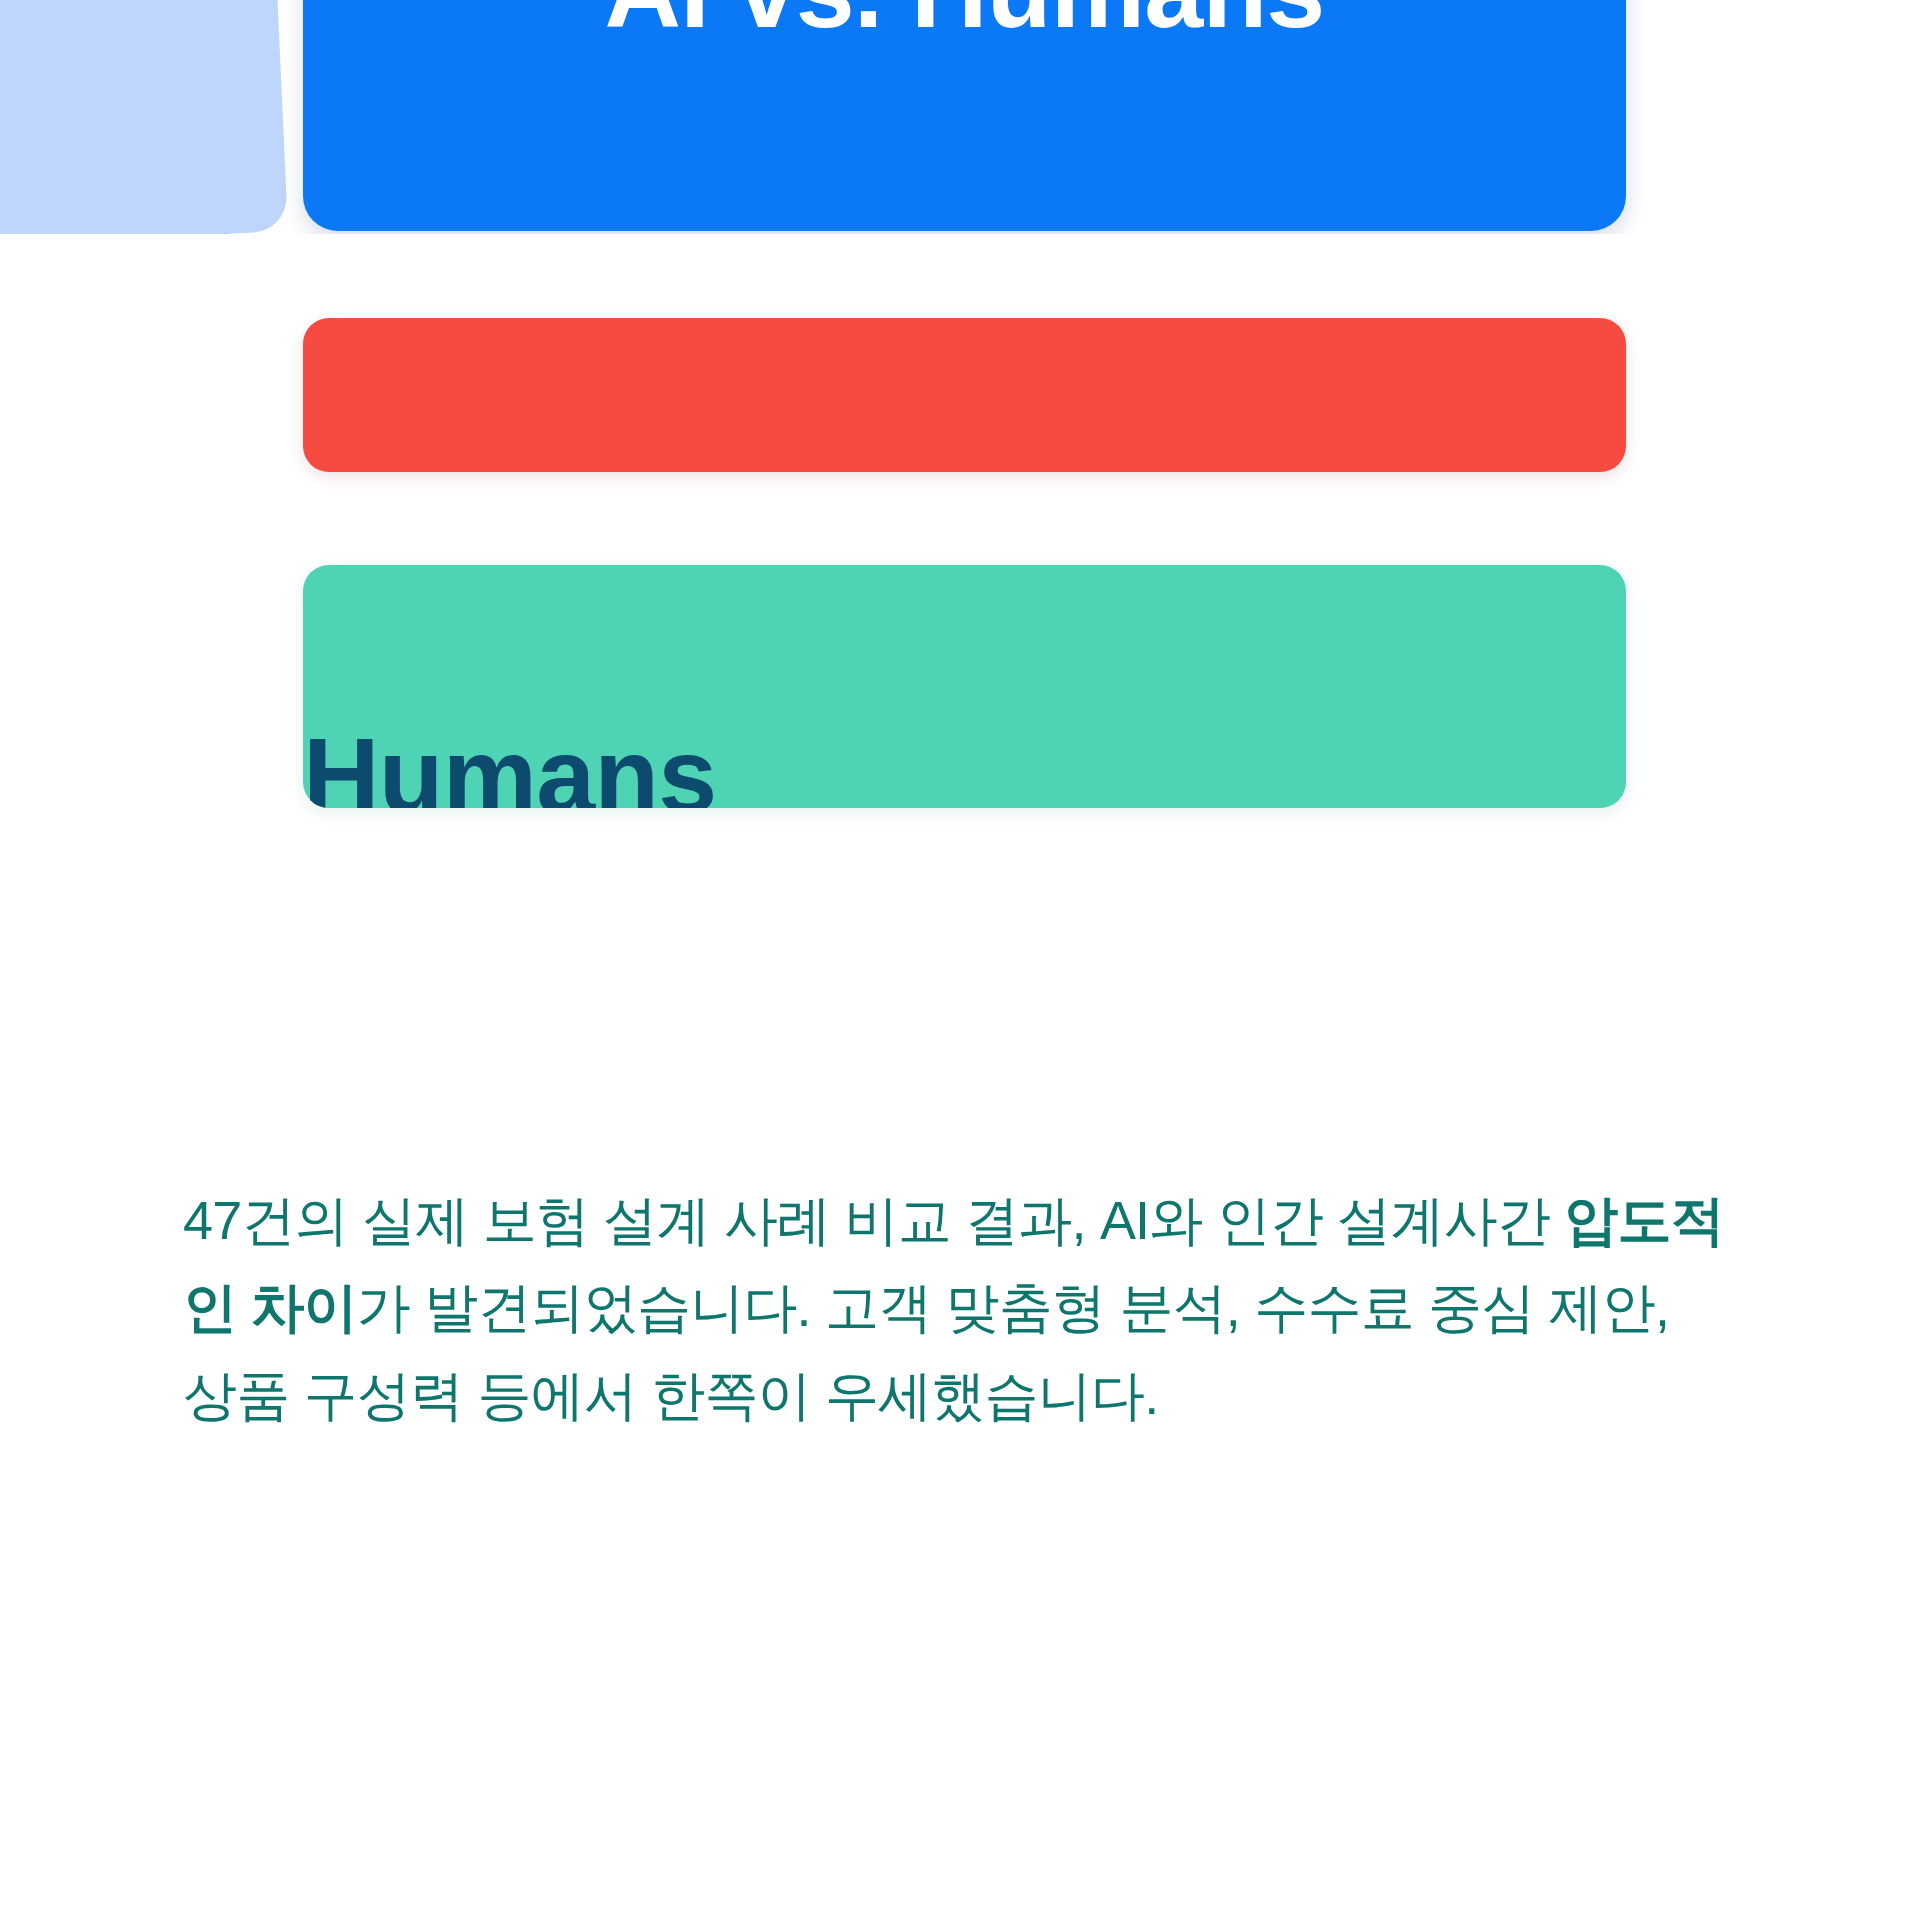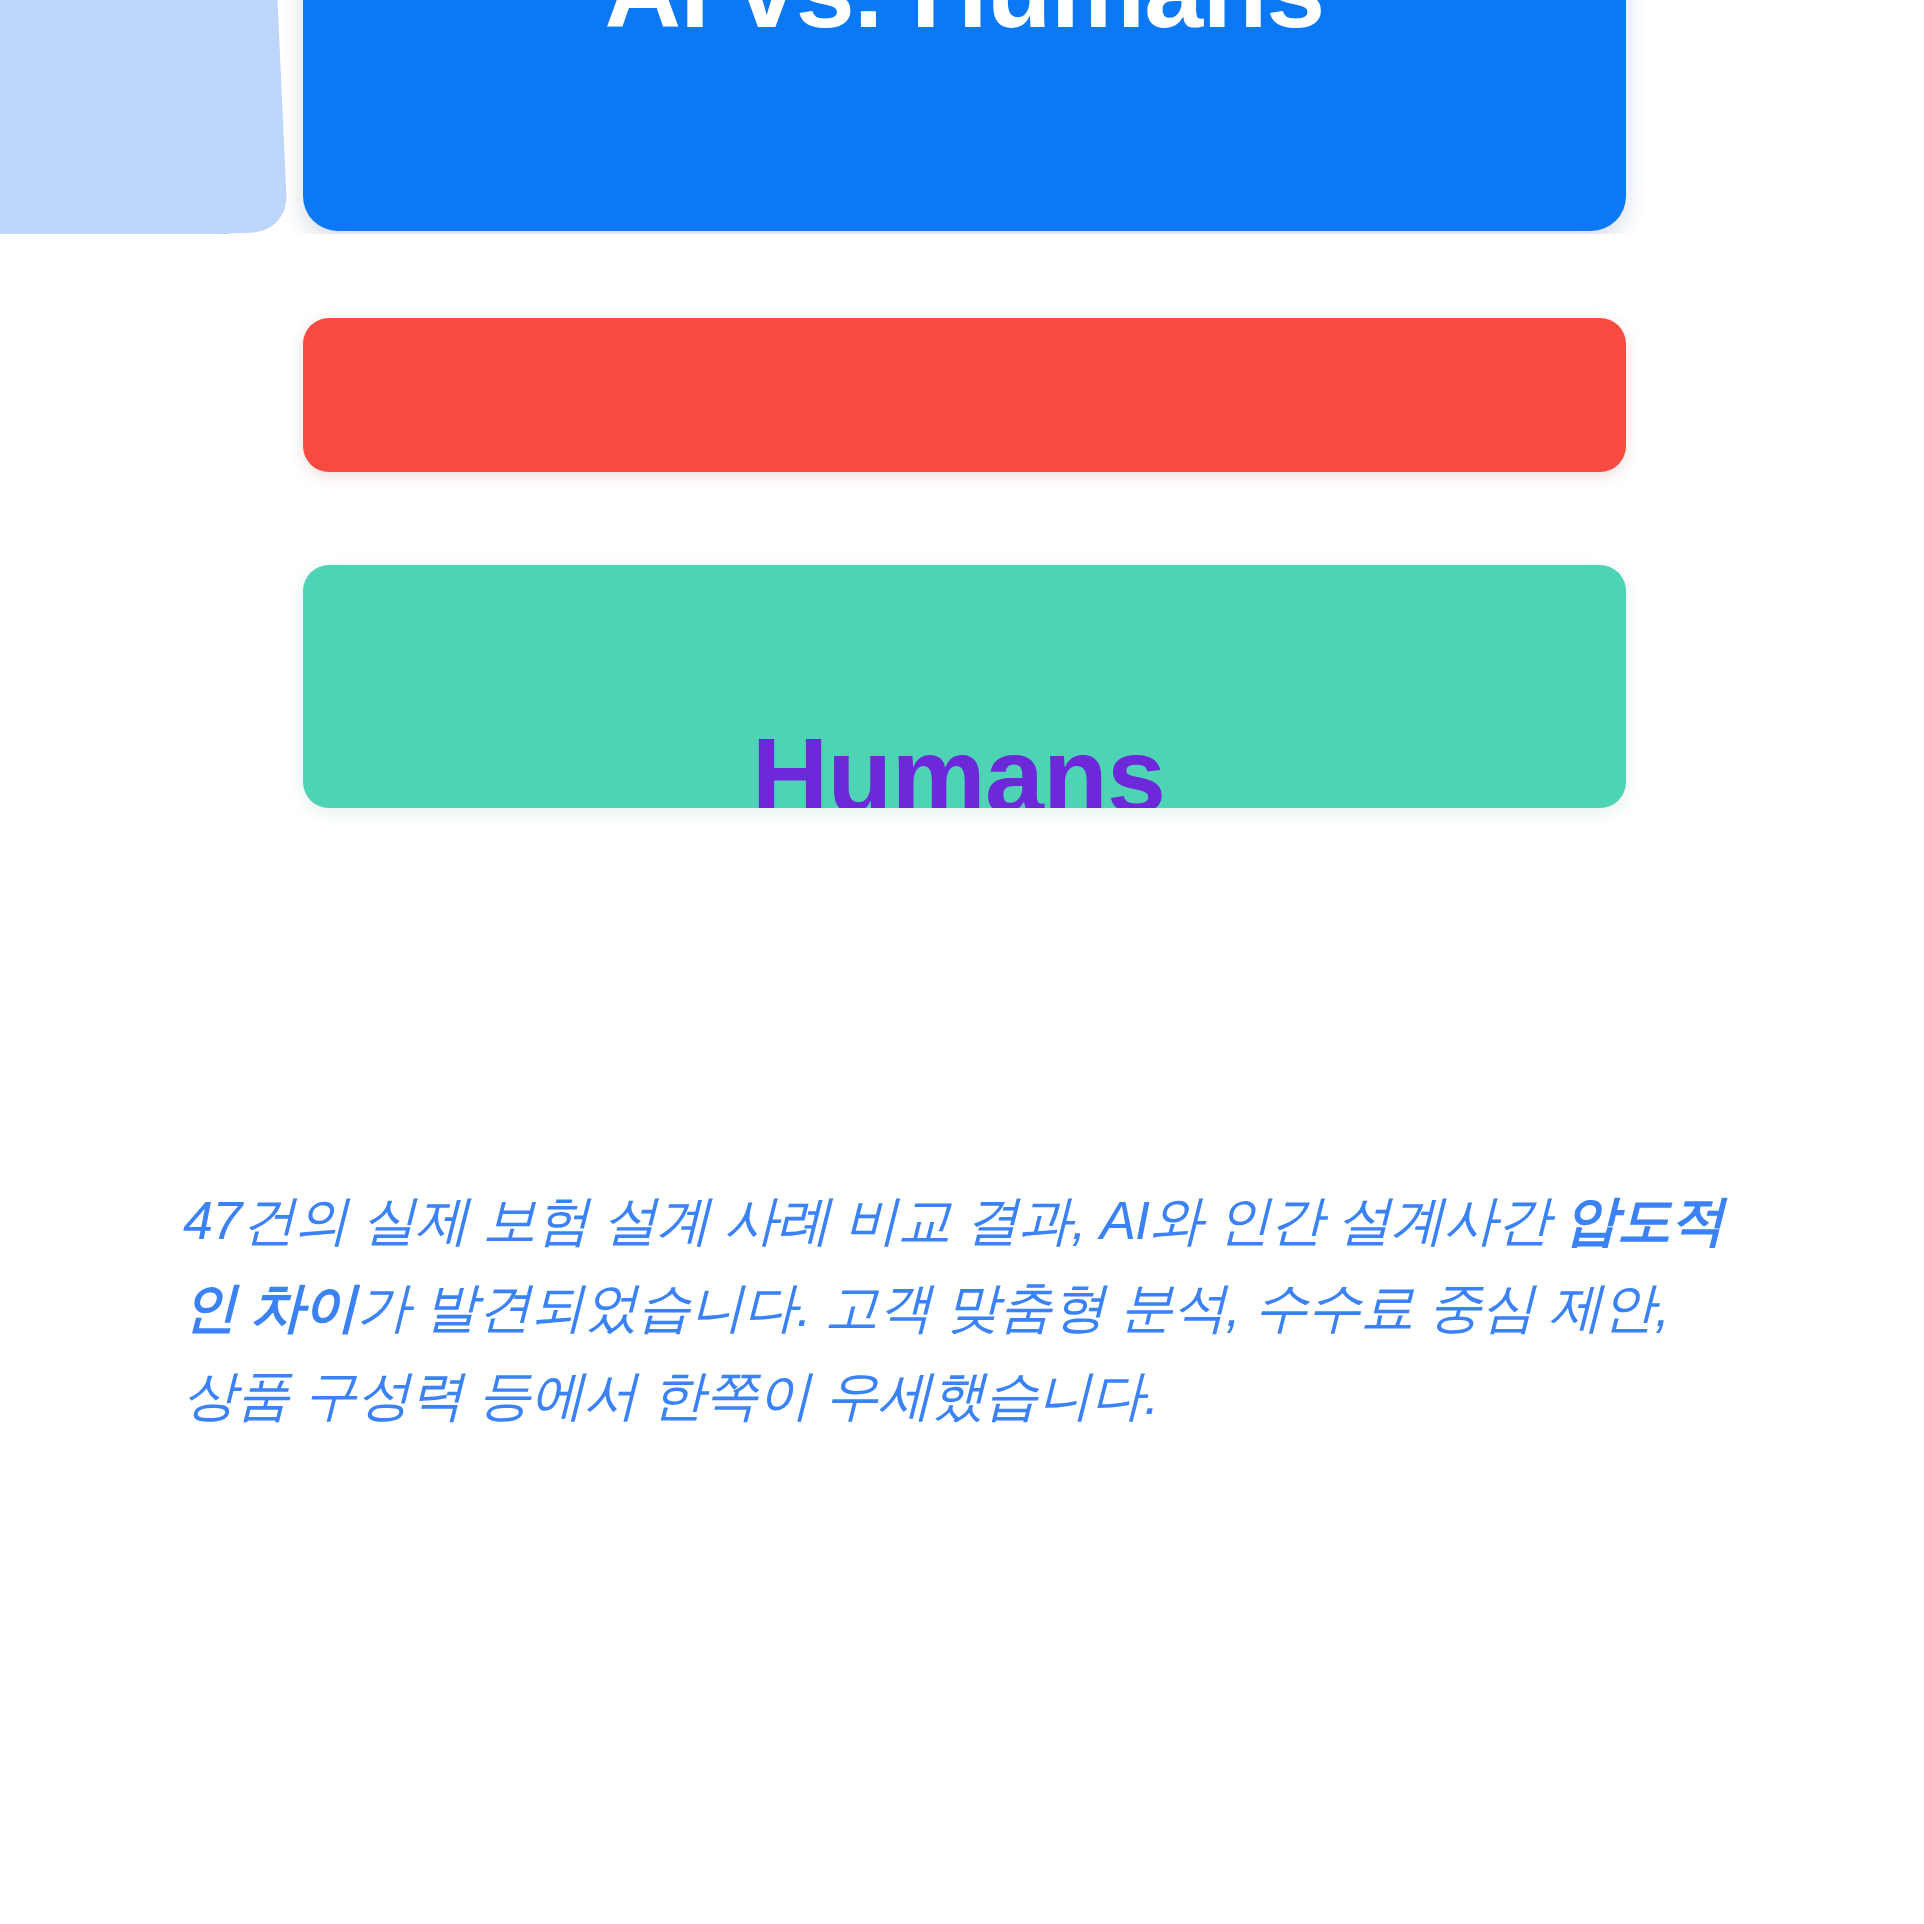--- a/index.html
+++ b/index.html
@@ -108,22 +108,22 @@
     background: #4ed3b4;
     border-radius: 26px;
     box-shadow: 0 4.8px 14.4px rgba(30, 140, 120, 0.12);
     overflow: hidden;
   }
   .card-green-title {
     position: absolute;
     left: 0;
     right: 12px;
     top: 157px;
-    text-align: center;
-    color: #6d28d9;
+    text-align: left;
+    color: #0c4a6e;
     font-size: 106px;
     font-weight: 700;
     line-height: 1;
     letter-spacing: -0.8px;
     white-space: nowrap;
   }
 
   
   .text-block {
     position: absolute;
@@ -138,27 +138,26 @@
     font-size: 103px;
     font-weight: 700;
     line-height: 1.18;
     letter-spacing: -1.6px;
     white-space: nowrap;
   }
 
   .body-copy {
     margin: 0;
     padding-top: 90px;
-    color: #3b82f6;
+    color: #0f766e;
     font-size: 54px;
     font-weight: 400;
     line-height: 1.62;
     letter-spacing: -0.8px;
     max-width: 1552px;
-    font-style: italic;
   }
   .body-copy .em {
     font-weight: 700;
   }
 </style>
 </head>
 <body>
 
 <div id="page">
 

